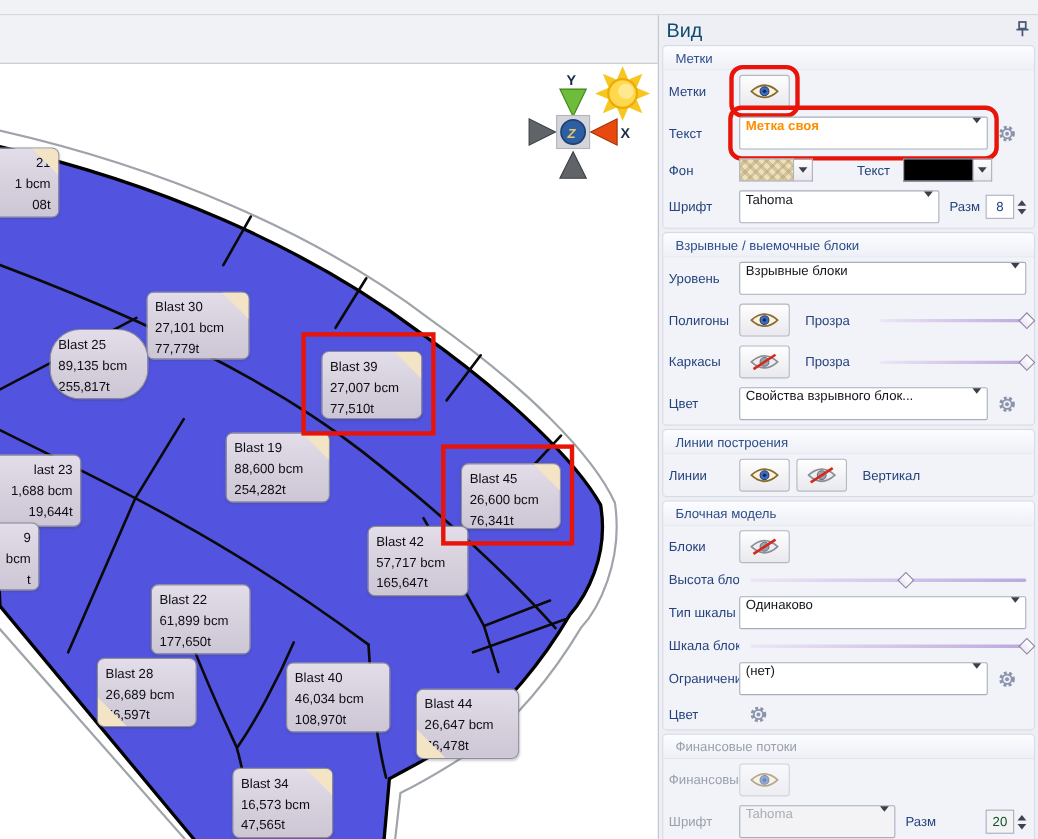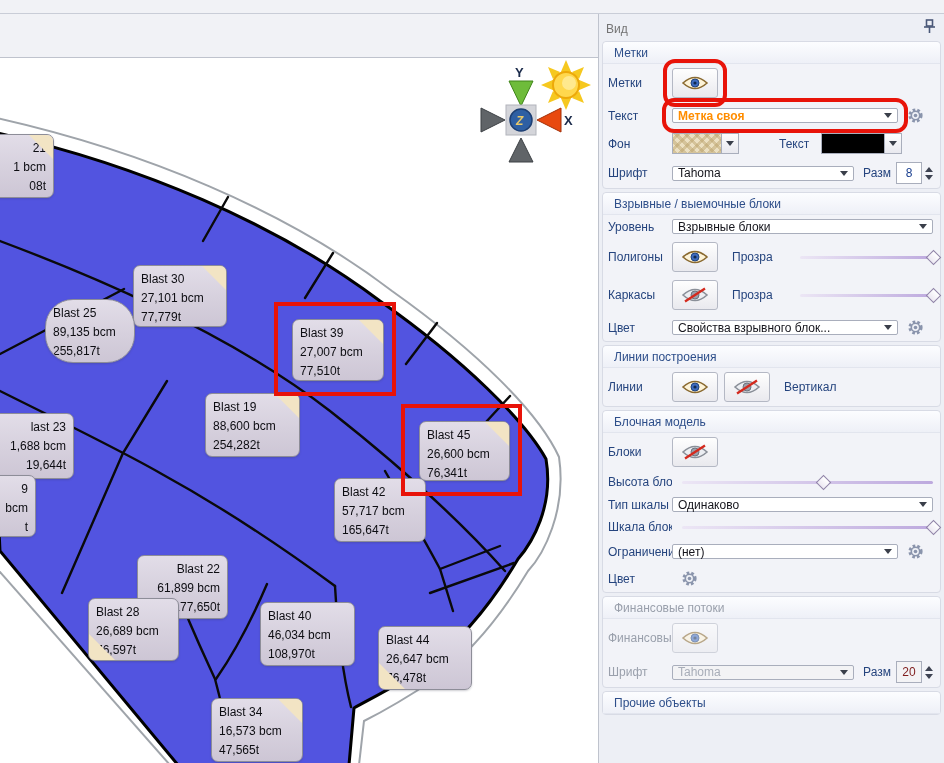--- a/index.html
+++ b/index.html
@@ -16,33 +16,33 @@
      box-shadow:0 1px 2px rgba(60,60,80,.25);overflow:hidden;white-space:nowrap;}
   .blast-label.cut{text-align:right;}
   .blast-label .fold{position:absolute;width:0;height:0;}
   .fold-tr{top:0;right:0;border-top:24px solid #f2e4c4;border-left:24px solid transparent;}
   .fold-tr:after{content:"";}
   .fold-bl{bottom:0;left:0;border-bottom:26px solid #f2e4c4;border-right:26px solid transparent;}
   .hl-box{position:absolute;border:4px solid #e81309;background:transparent;z-index:30;}
   
   #panel{position:absolute;left:598px;top:14px;width:346px;height:749px;background:#edeff5;border-left:1px solid #bfc3cd;box-sizing:border-box;}
   #panel-header{height:25px;display:flex;align-items:center;justify-content:space-between;padding:2px 8px 0 7px;}
-  #panel-title{font-size:12px;color:#737373;}
+  #panel-title{font-size:18px;color:#0c4a6e;}
   .grp{background:#f2f3f8;border:1px solid #d8dbe5;border-radius:4px;margin:0 3px 3px 3px;}
   .grp-h{font-size:12px;color:#2d4e8a;padding:4px 0 3px 11px;background:linear-gradient(#fcfdff,#eef0f7);
          border-bottom:1px solid #e2e5ee;border-radius:4px 4px 0 0;}
   .grp.disabled .grp-h{color:#9aa0ac;}
   .grp.disabled .lbl{color:#9aa0ac;}
   .grp.disabled .dd{color:#a8adb8;background:#f3f3f5;}
   .grp.disabled .btn-eye{opacity:.55;}
-  .grp.disabled .spin-box{color:#7f1d1d;background:#f3f3f5;}
+  .grp.disabled .spin-box{color:#14532d;background:#f3f3f5;margin-left:40px;}
   .row{display:flex;align-items:center;padding:4px 7px 4px 5px;}
   .lbl{flex:0 0 64px;font-size:12px;color:#25447e;white-space:nowrap;overflow:hidden;}
   .mid-lbl{font-size:12px;color:#25447e;white-space:nowrap;}
-  .dd{height:15px;background:#fff;border:1px solid #a9aebc;display:flex;align-items:center;
+  .dd{height:30px;background:#fff;border:1px solid #a9aebc;display:flex;
       padding:0 5px;font-size:12px;color:#15151c;box-sizing:border-box;border-radius:2px;min-width:0;}
   .dd .val{flex:1;overflow:hidden;white-space:nowrap;}
   .dd.accent .val{color:#ff8d00;font-weight:bold;}
   .dd-std{width:226px;}
   .dd-full{flex:1;}
   .dd-font{width:184px;}
   .arr{width:0;height:0;border-left:4px solid transparent;border-right:4px solid transparent;border-top:5px solid #3a3f4a;margin-left:5px;flex:0 0 auto;}
   .btn-eye{width:44px;height:28px;background:linear-gradient(#fefefe,#e9e9ee);border:1px solid #b4b8c4;border-radius:3px;
       display:flex;align-items:center;justify-content:center;flex:0 0 auto;}
   .btn-eye + .btn-eye{margin-left:6px;}
@@ -171,21 +171,21 @@
         <div class="blast-label cut" style="left: -54px; top: 417px; width: 74px; height: 52px;">
           <div>9</div>
           <div>bcm</div>
           <div>t</div>
         </div>
         <div class="blast-label" style="left: 334px; top: 420px; width: 76px; height: 54px;">
           <div>Blast 42</div>
           <div>57,717 bcm</div>
           <div>165,647t</div>
         </div>
-        <div class="blast-label" style="left: 137px; top: 497px; width: 75px; height: 54px; text-align: right;">
+        <div class="blast-label" style="left: 137px; top: 473px; width: 75px; height: 54px;">
           <div>Blast 22</div>
           <div>61,899 bcm</div>
           <div>177,650t</div>
         </div>
         <div class="blast-label" style="left: 88px; top: 540px; width: 75px; height: 53px;">
           <div>Blast 28</div>
           <div>26,689 bcm</div>
           <div>76,597t</div>
           <div class="fold fold-bl"></div>
         </div>

